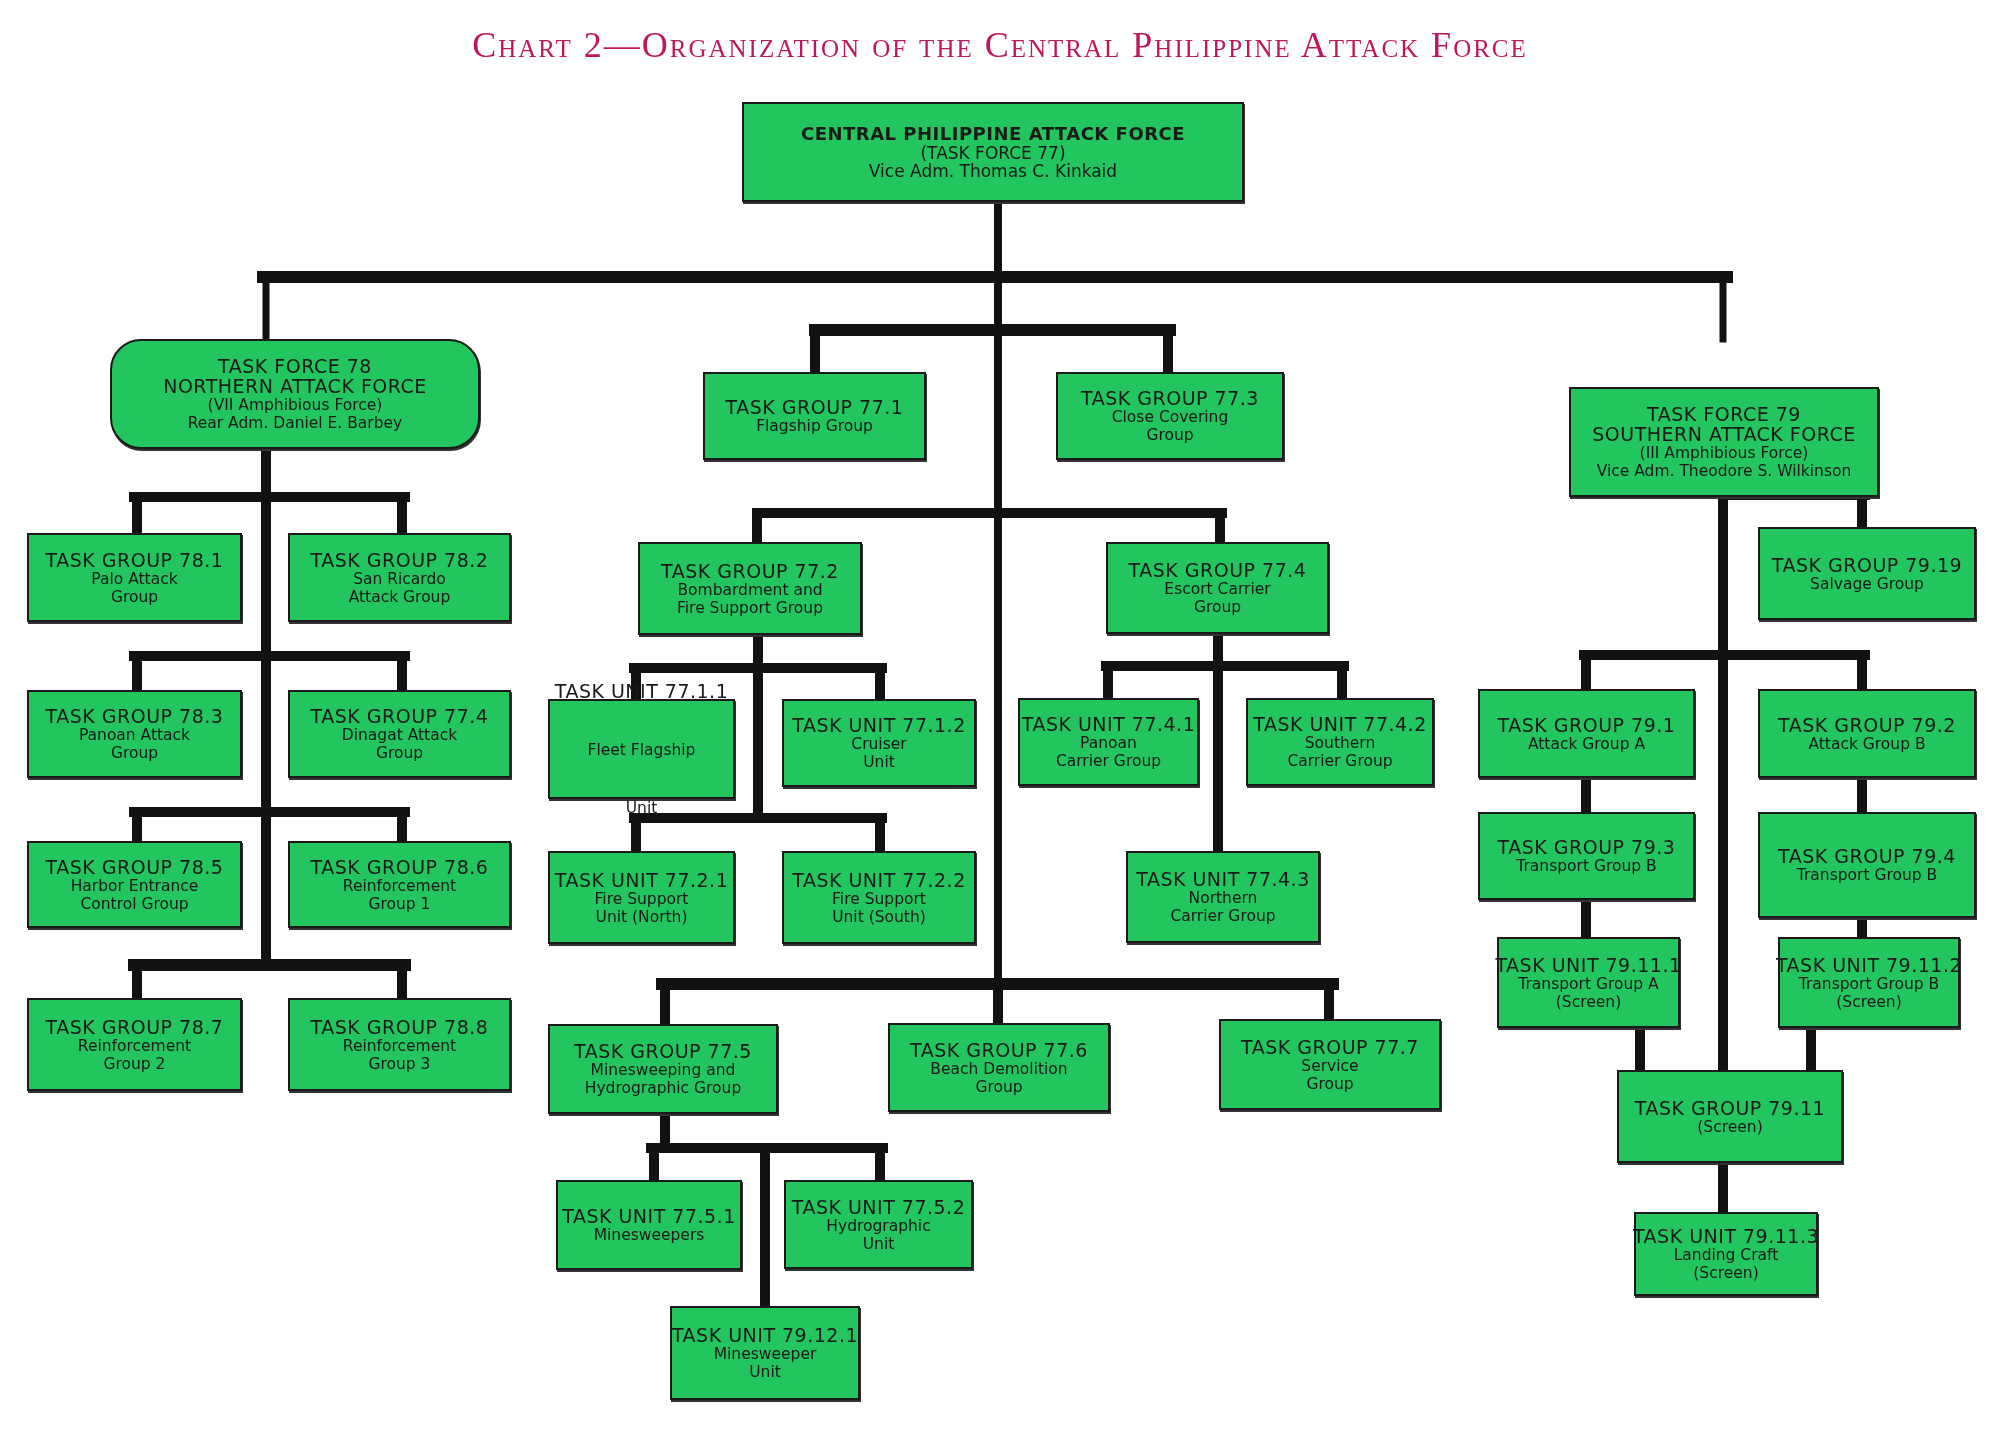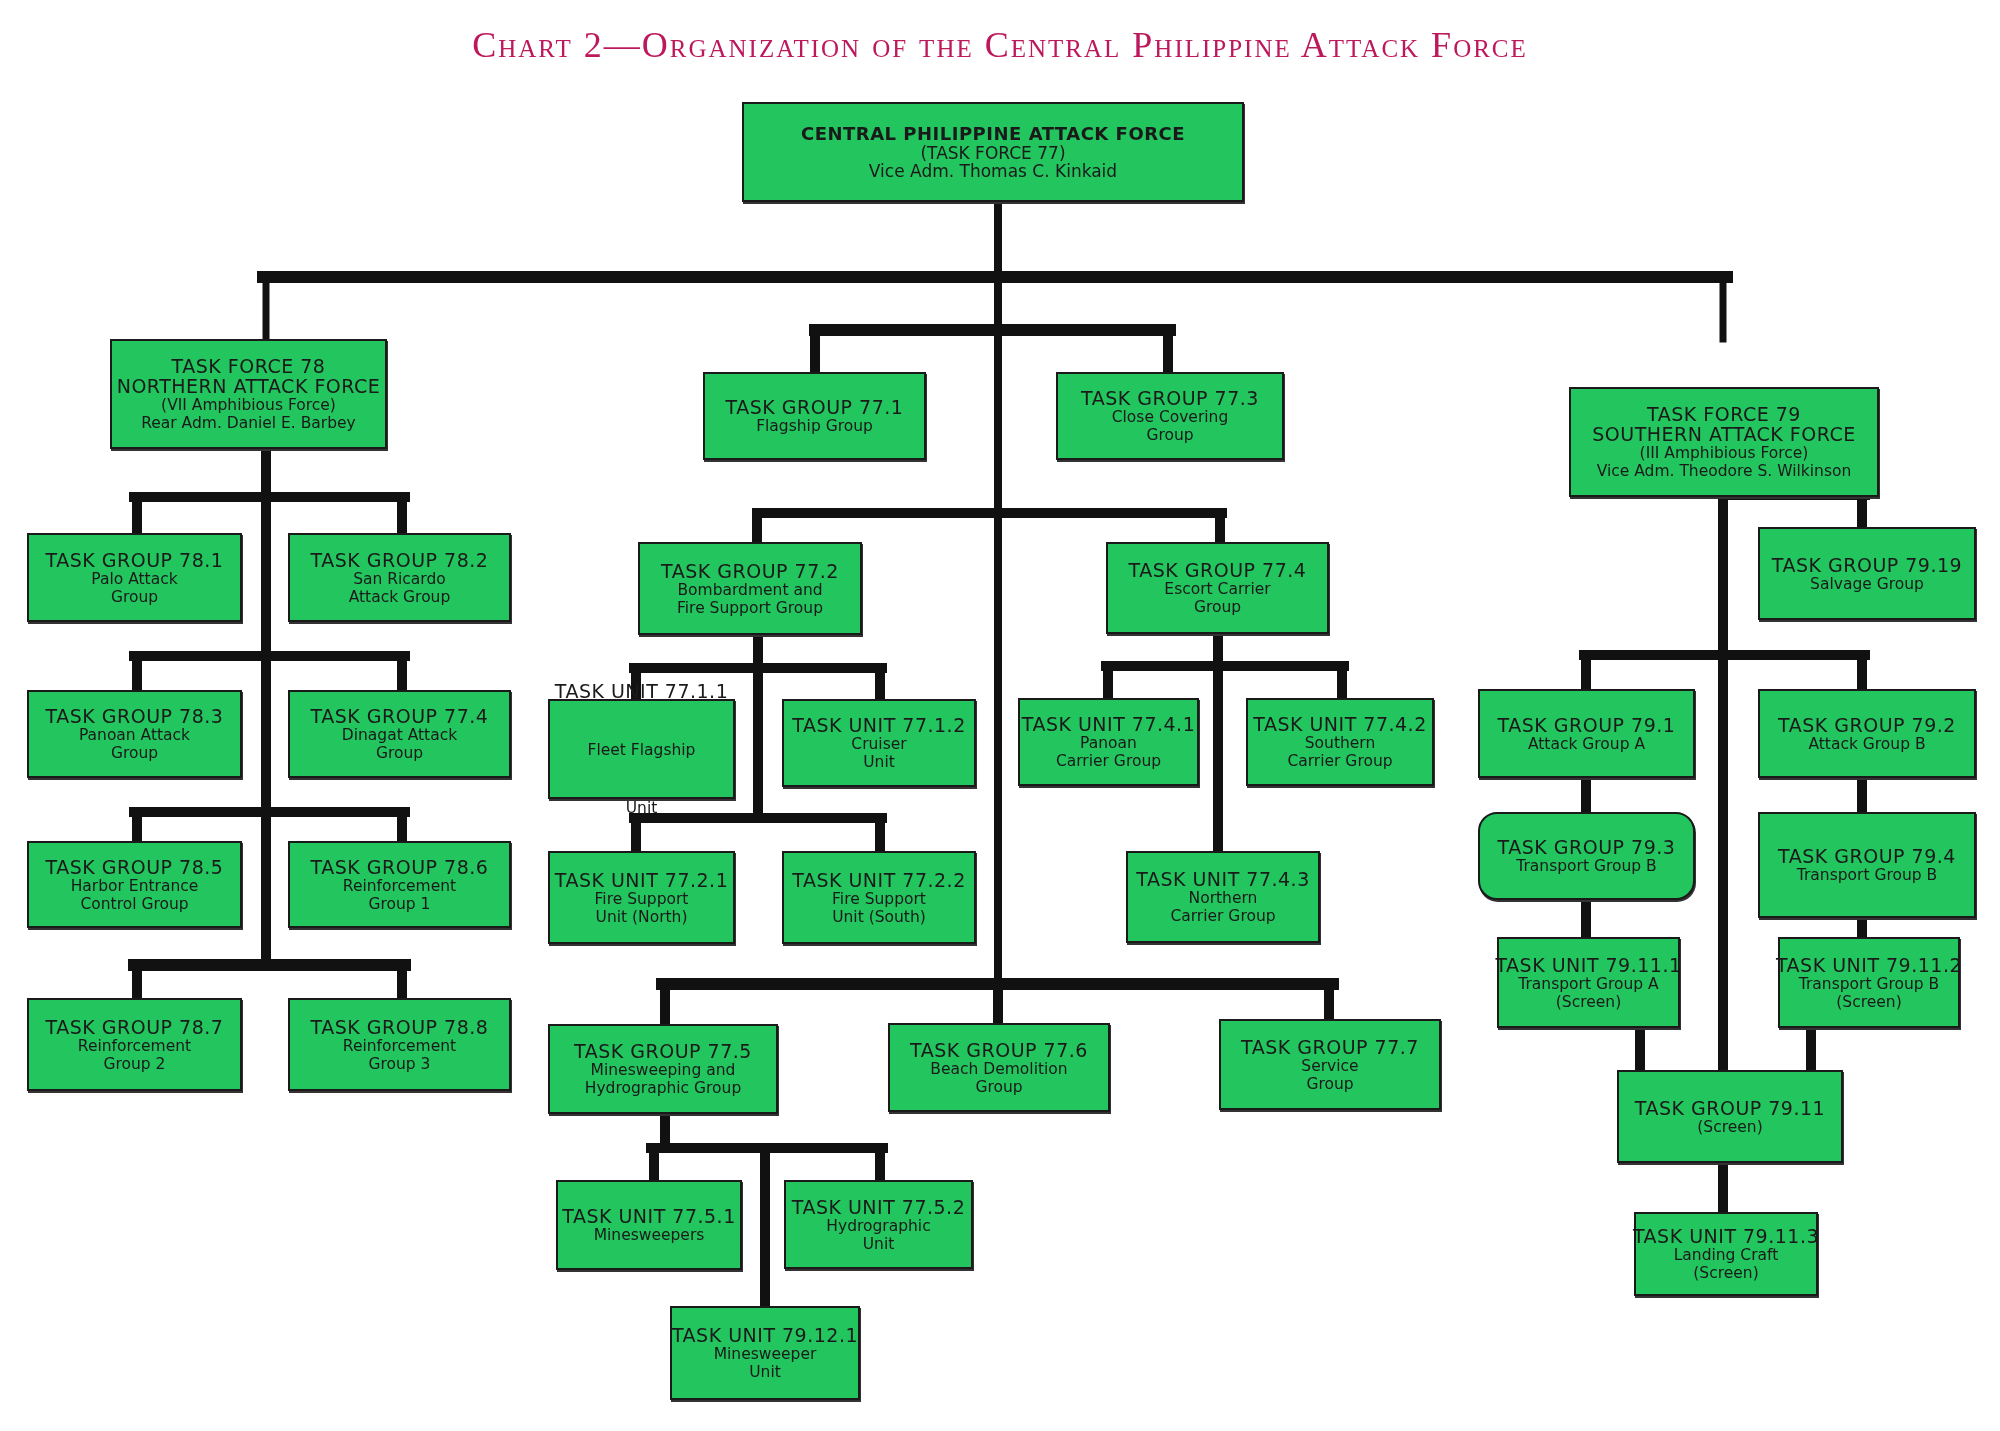--- a/index.html
+++ b/index.html
@@ -86,21 +86,21 @@
     <line x1="1811" y1="1030" x2="1811" y2="1070" stroke="#111111" stroke-width="10" stroke-linecap="square" stroke-dasharray="7 5"></line>
     <line x1="1723" y1="1163" x2="1723" y2="1212" stroke="#111111" stroke-width="10" stroke-linecap="square"></line>
   </svg>
 
 <div id="nodes">
     <div class="node root" style="left: 742px; top: 102px; width: 502px; height: 100px;">
       <div class="code">CENTRAL PHILIPPINE ATTACK FORCE</div>
       <div class="line">(TASK FORCE 77)</div>
       <div class="line">Vice Adm. Thomas C. Kinkaid</div>
     </div>
-    <div class="node force" style="left: 110px; top: 339px; width: 277px; height: 110px;">
+    <div class="node force" style="left: 110px; top: 339px; width: 370px; height: 110px; border-radius: 31px;">
       <div class="code">TASK FORCE 78</div>
       <div class="line big">NORTHERN ATTACK FORCE</div>
       <div class="line">(VII Amphibious Force)</div>
       <div class="line">Rear Adm. Daniel E. Barbey</div>
     </div>
     <div class="node force" style="left: 1569px; top: 339px; width: 310px; height: 110px; margin-top: 48px;">
       <div class="code">TASK FORCE 79</div>
       <div class="line big">SOUTHERN ATTACK FORCE</div>
       <div class="line">(III Amphibious Force)</div>
       <div class="line">Vice Adm. Theodore S. Wilkinson</div>
@@ -233,21 +233,21 @@
       <div class="line">Salvage Group</div>
     </div>
     <div class="node" style="left: 1478px; top: 689px; width: 217px; height: 89px;">
       <div class="code">TASK GROUP 79.1</div>
       <div class="line">Attack Group A</div>
     </div>
     <div class="node" style="left: 1758px; top: 689px; width: 218px; height: 89px;">
       <div class="code">TASK GROUP 79.2</div>
       <div class="line">Attack Group B</div>
     </div>
-    <div class="node" style="left: 1478px; top: 812px; width: 217px; height: 88px; border-radius: 19px;">
+    <div class="node" style="left: 1478px; top: 812px; width: 217px; height: 88px;">
       <div class="code">TASK GROUP 79.3</div>
       <div class="line">Transport Group B</div>
     </div>
     <div class="node" style="left: 1758px; top: 812px; width: 218px; height: 106px;">
       <div class="code">TASK GROUP 79.4</div>
       <div class="line">Transport Group B</div>
     </div>
     <div class="node" style="left: 1497px; top: 937px; width: 183px; height: 91px;">
       <div class="code">TASK UNIT 79.11.1</div>
       <div class="line">Transport Group A</div>

